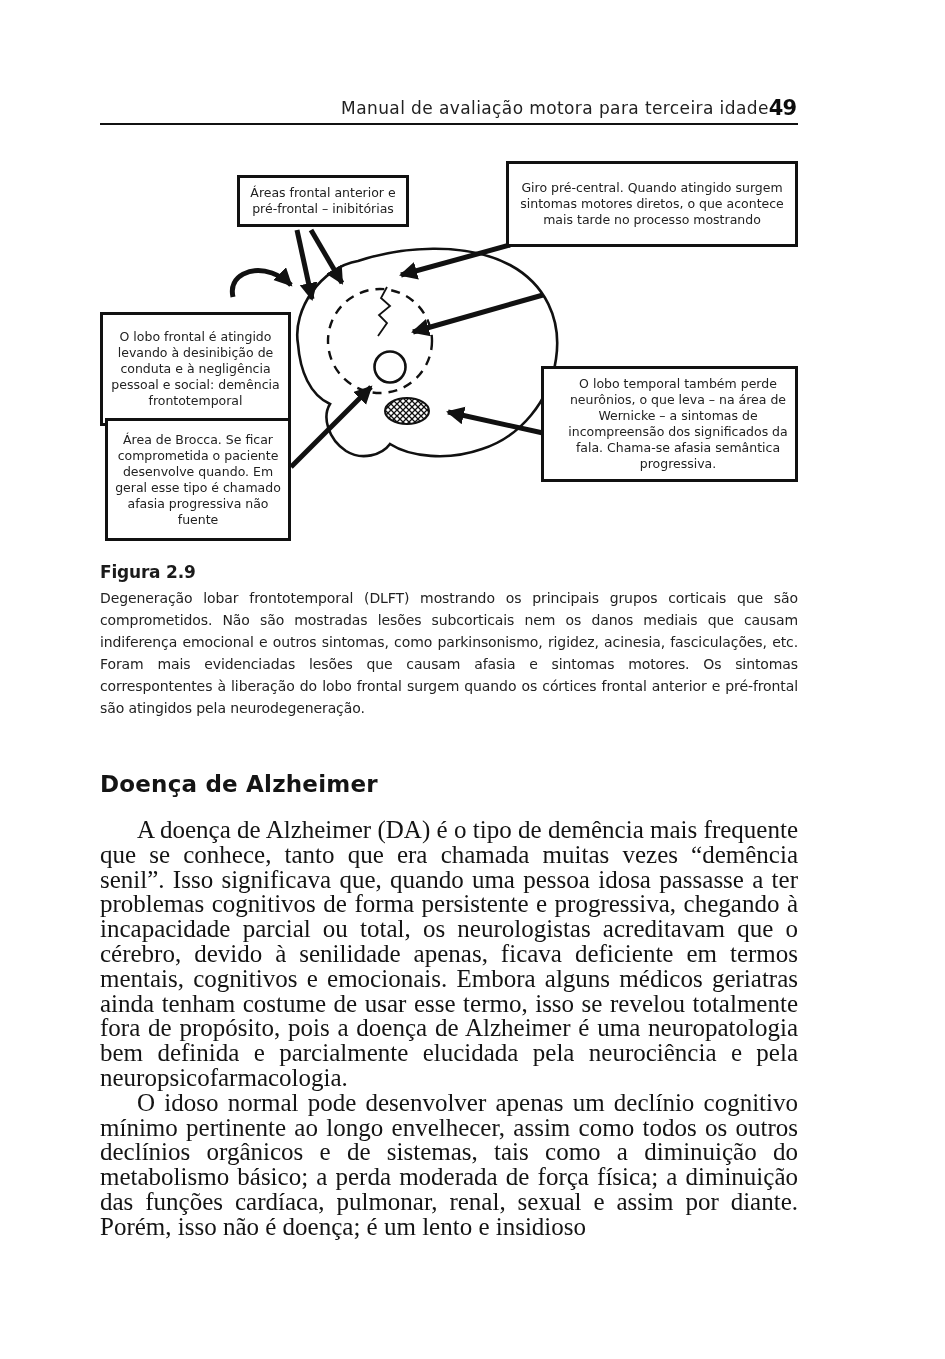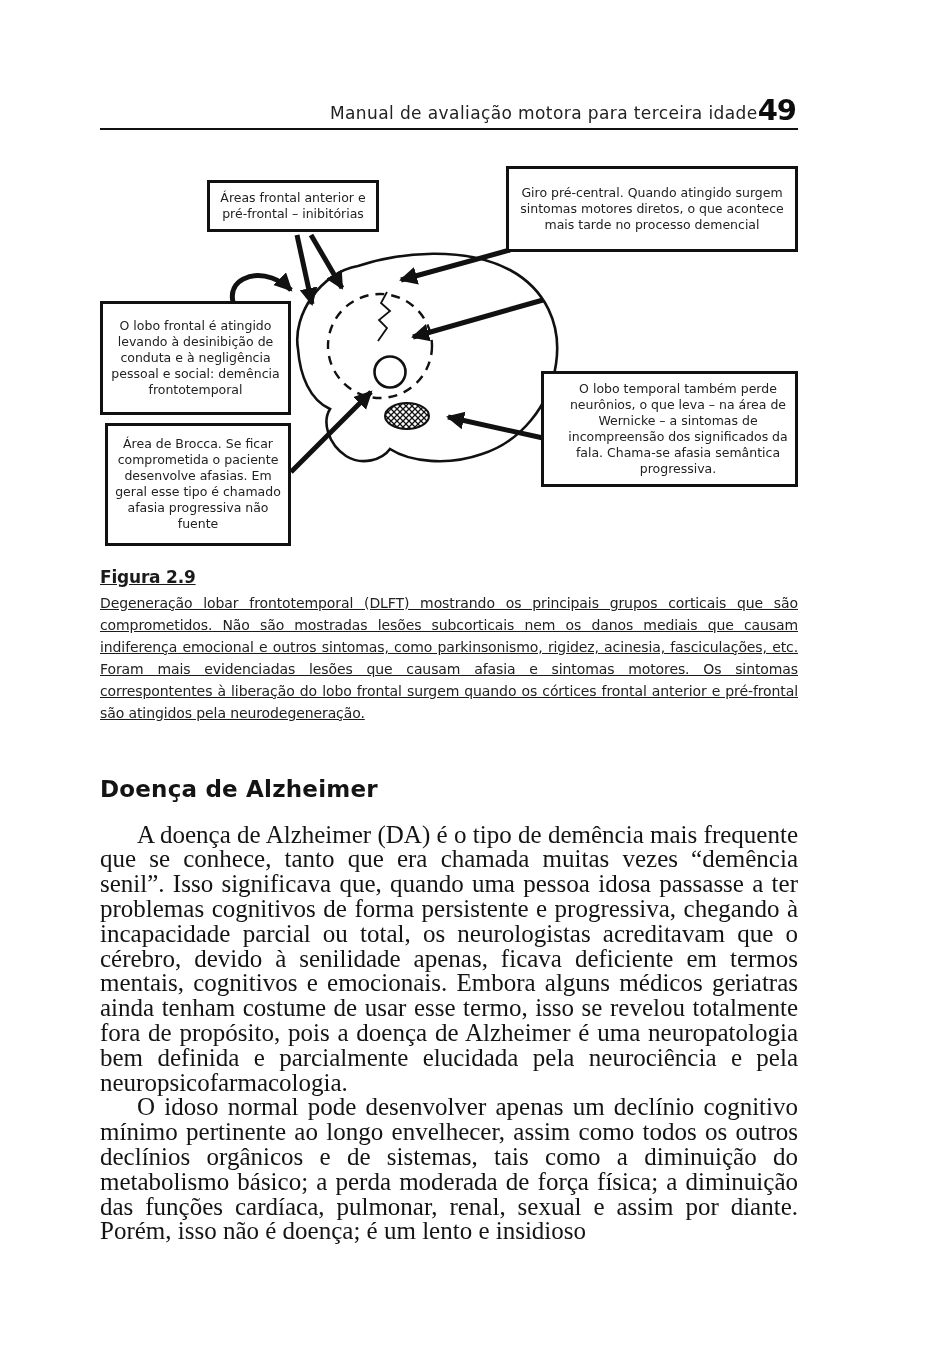--- a/index.html
+++ b/index.html
@@ -12,42 +12,42 @@
 
   
   .pagehead{
     display:flex;justify-content:flex-end;align-items:flex-end;
     border-bottom:2.5px solid #111;padding-bottom:5px;padding-right:2px;
   }
   .pagehead .runtitle{
     font-size:17px;letter-spacing:.4px;color:#222;font-weight:400;
   }
   .pagehead .pagenum{
-    font-size:29px;font-weight:800;line-height:.85;color:#0d0d0d;
+    font-size:21px;font-weight:800;line-height:.85;color:#0d0d0d;
     letter-spacing:-1px;
   }
 
   
   .figure-wrap{position:relative;height:400px;margin-top:24px;}
   .figure-wrap svg{position:absolute;left:0;top:0;}
   .callout{
     position:absolute;border:3.5px solid #111;background:#fff;
     display:flex;align-items:center;justify-content:center;
     text-align:center;font-size:12.5px;line-height:1.28;color:#222;
     padding:3px 6px;box-sizing:border-box;
   }
-  #co-frontal-anterior{left:107px;top:26px;width:172px;height:52px;}
+  #co-frontal-anterior{left:137px;top:26px;width:172px;height:52px;}
   #co-giro-pre-central{left:406px;top:12px;width:292px;height:86px;}
   #co-area-pontilhada{left:441px;top:107px;width:257px;height:95px;}
   #co-lobo-temporal{left:441px;top:217px;width:257px;height:116px;padding-left:23px;}
-  #co-lobo-frontal{left:0px;top:147px;width:191px;height:114px;}
+  #co-lobo-frontal{left:0px;top:163px;width:191px;height:114px;}
   #co-area-brocca{left:5px;top:269px;width:186px;height:123px;}
 
   
-  .caption{margin-top:13px;text-decoration:underline;}
+  .caption{margin-top:13px;}
   .caption-label{font-size:17px;font-weight:700;letter-spacing:-.2px;margin-bottom:5px;}
   .caption-text{
     font-size:14px;line-height:22px;text-align:justify;color:#222;
     letter-spacing:-.1px;
   }
 
   
   .section-heading{
     margin-top:52px;font-size:23px;font-weight:700;letter-spacing:.2px;color:#141414;
   }
@@ -102,30 +102,30 @@
       <line x1="410" y1="96" x2="301" y2="126" stroke="#111" stroke-width="5" marker-end="url(#ah)"></line>
       <line x1="443" y1="146" x2="313" y2="183" stroke="#111" stroke-width="5" marker-end="url(#ah)"></line>
       <line x1="443" y1="284" x2="348" y2="263" stroke="#111" stroke-width="5" marker-end="url(#ah)"></line>
       <line x1="191" y1="318" x2="271" y2="238" stroke="#111" stroke-width="5" marker-end="url(#ah)"></line>
     </svg>
 
     <div class="callout" id="co-frontal-anterior">
       <span>Áreas frontal anterior e pré-frontal – inibitórias</span>
     </div>
     <div class="callout" id="co-giro-pre-central">
-      <span>Giro pré-central. Quando atingido surgem sintomas motores diretos, o que acontece mais tarde no processo demencial</span>
+      <span>Giro pré-central. Quando atingido surgem sintomas motores diretos, o que acontece mais tarde no processo mostrando</span>
     </div>
     <div class="callout" id="co-lobo-temporal">
       <span>O lobo temporal também perde neurônios, o que leva – na área de Wernicke – a sintomas de incompreensão dos significados da fala. Chama-se afasia semântica progressiva.</span>
     </div>
     <div class="callout" id="co-lobo-frontal">
       <span>O lobo frontal é atingido levando à desinibição de conduta e à negligência pessoal e social: demência frontotemporal</span>
     </div>
     <div class="callout" id="co-area-brocca">
-      <span>Área de Brocca. Se ficar comprometida o paciente desenvolve afasias. Em geral esse tipo é chamado afasia progressiva não fuente</span>
+      <span>Área de Brocca. Se ficar comprometida o paciente desenvolve quando. Em geral esse tipo é chamado afasia progressiva não fuente</span>
     </div>
   </div>
 
   <div class="caption">
     <div class="caption-label">Figura 2.9</div>
     <div class="caption-text">Degeneração lobar frontotemporal (DLFT) mostrando os principais grupos corticais que são comprometidos. Não são mostradas lesões subcorticais nem os danos mediais que causam indiferença emocional e outros sintomas, como parkinsonismo, rigidez, acinesia, fasciculações, etc. Foram mais evidenciadas lesões que causam afasia e sintomas motores. Os sintomas correspontentes à liberação do lobo frontal surgem quando os córtices frontal anterior e pré-frontal são atingidos pela neurodegeneração.</div>
   </div>
 
   <h2 class="section-heading">Doença de Alzheimer</h2>
 

